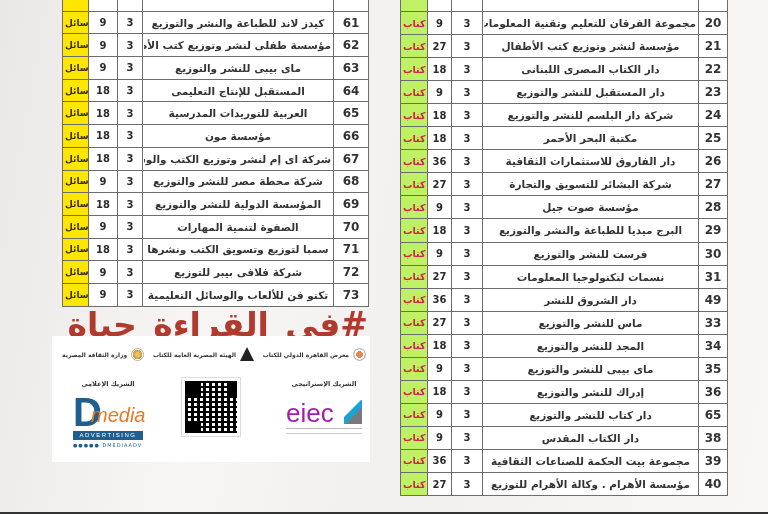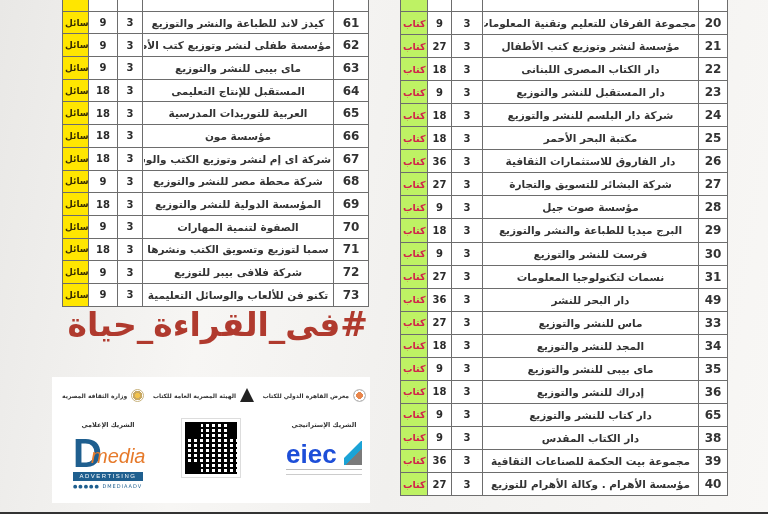--- a/index.html
+++ b/index.html
@@ -51,21 +51,21 @@
 
   .hashtag {
     position: absolute; left: 56px; top: 304px; width: 312px; height: 42px;
     direction: rtl; 
     font-family: "DejaVu Sans", sans-serif;
     font-weight: bold; font-size: 33px; line-height: 42px;
     color: #b03a2e; letter-spacing: 0px;
   }
 
   .logo-box {
-    position: absolute; left: 52px; top: 377px; width: 318px; height: 126px;
+    position: absolute; left: 52px; top: 336px; width: 318px; height: 126px;
     background: #ffffff;
   }
   .org-row {
     position: absolute; left: 10px; right: 4px; top: 8px; height: 20px;
     display: flex; flex-direction: row-reverse; align-items: center; justify-content: space-between;
     direction: rtl;
   }
   .org { display: flex; align-items: center; gap: 4px; font-size: 6px; font-weight: bold; color: #333; }
   .org-mark { width: 13px; height: 13px; display: inline-block; }
   .mark-ministry { border-radius: 50%; background: radial-gradient(circle, #f2c24b 0 35%, #c9a860 36% 60%, #fff 61%); border: 1px solid #c8b27c; }
@@ -90,21 +90,21 @@
       linear-gradient(#000,#000) 2px 2px/14px 14px no-repeat,
       linear-gradient(#000,#000) 42px 2px/14px 14px no-repeat,
       linear-gradient(#000,#000) 2px 42px/14px 14px no-repeat,
       repeating-linear-gradient(90deg, #000 0 3px, #fff 3px 6px),
       repeating-linear-gradient(0deg, #000 0 2px, #fff 2px 5px);
     background-blend-mode: normal, normal, normal, multiply, multiply;
     border: 3px solid #fff; outline: 1px solid #ddd;
   }
 
   .eiec { margin-top: 10px; position: relative; height: 40px; }
-  .eiec .txt { position: absolute; left: 2px; top: 0; font-size: 26px; font-weight: bold; color: #1d4ed8; font-family: "Liberation Sans", sans-serif; line-height: 30px; }
+  .eiec .txt { position: absolute; left: 2px; top: 0; font-size: 26px; font-weight: normal; color: #a21caf; font-family: "Liberation Sans", sans-serif; line-height: 30px; }
   .eiec .book { position: absolute; left: 60px; top: 2px; width: 18px; height: 24px; background: linear-gradient(135deg, transparent 40%, #1ba3d6 41% 60%, #7a7a7a 61%); }
   .eiec .sub { position: absolute; left: 2px; top: 30px; width: 76px; height: 6px; border-top: 1px solid #bbb; border-bottom: 1px solid #ccc; }
 </style>
 </head>
 <body>
 
 <div class="bg-shade"></div>
 <div class="bg-art"></div>
 
 <table class="grid" id="left-table">
@@ -314,21 +314,21 @@
         <td class="badge-book">كتاب</td>
         <td class="num">27</td>
         <td class="num">3</td>
         <td class="name">نسمات لتكنولوجيا المعلومات</td>
         <td class="idx">31</td>
       </tr>
       <tr>
         <td class="badge-book">كتاب</td>
         <td class="num">36</td>
         <td class="num">3</td>
-        <td class="name">دار البحر للنشر</td>
+        <td class="name">دار الشروق للنشر</td>
         <td class="idx">49</td>
       </tr>
       <tr>
         <td class="badge-book">كتاب</td>
         <td class="num">27</td>
         <td class="num">3</td>
         <td class="name">ماس للنشر والتوزيع</td>
         <td class="idx">33</td>
       </tr>
       <tr>

